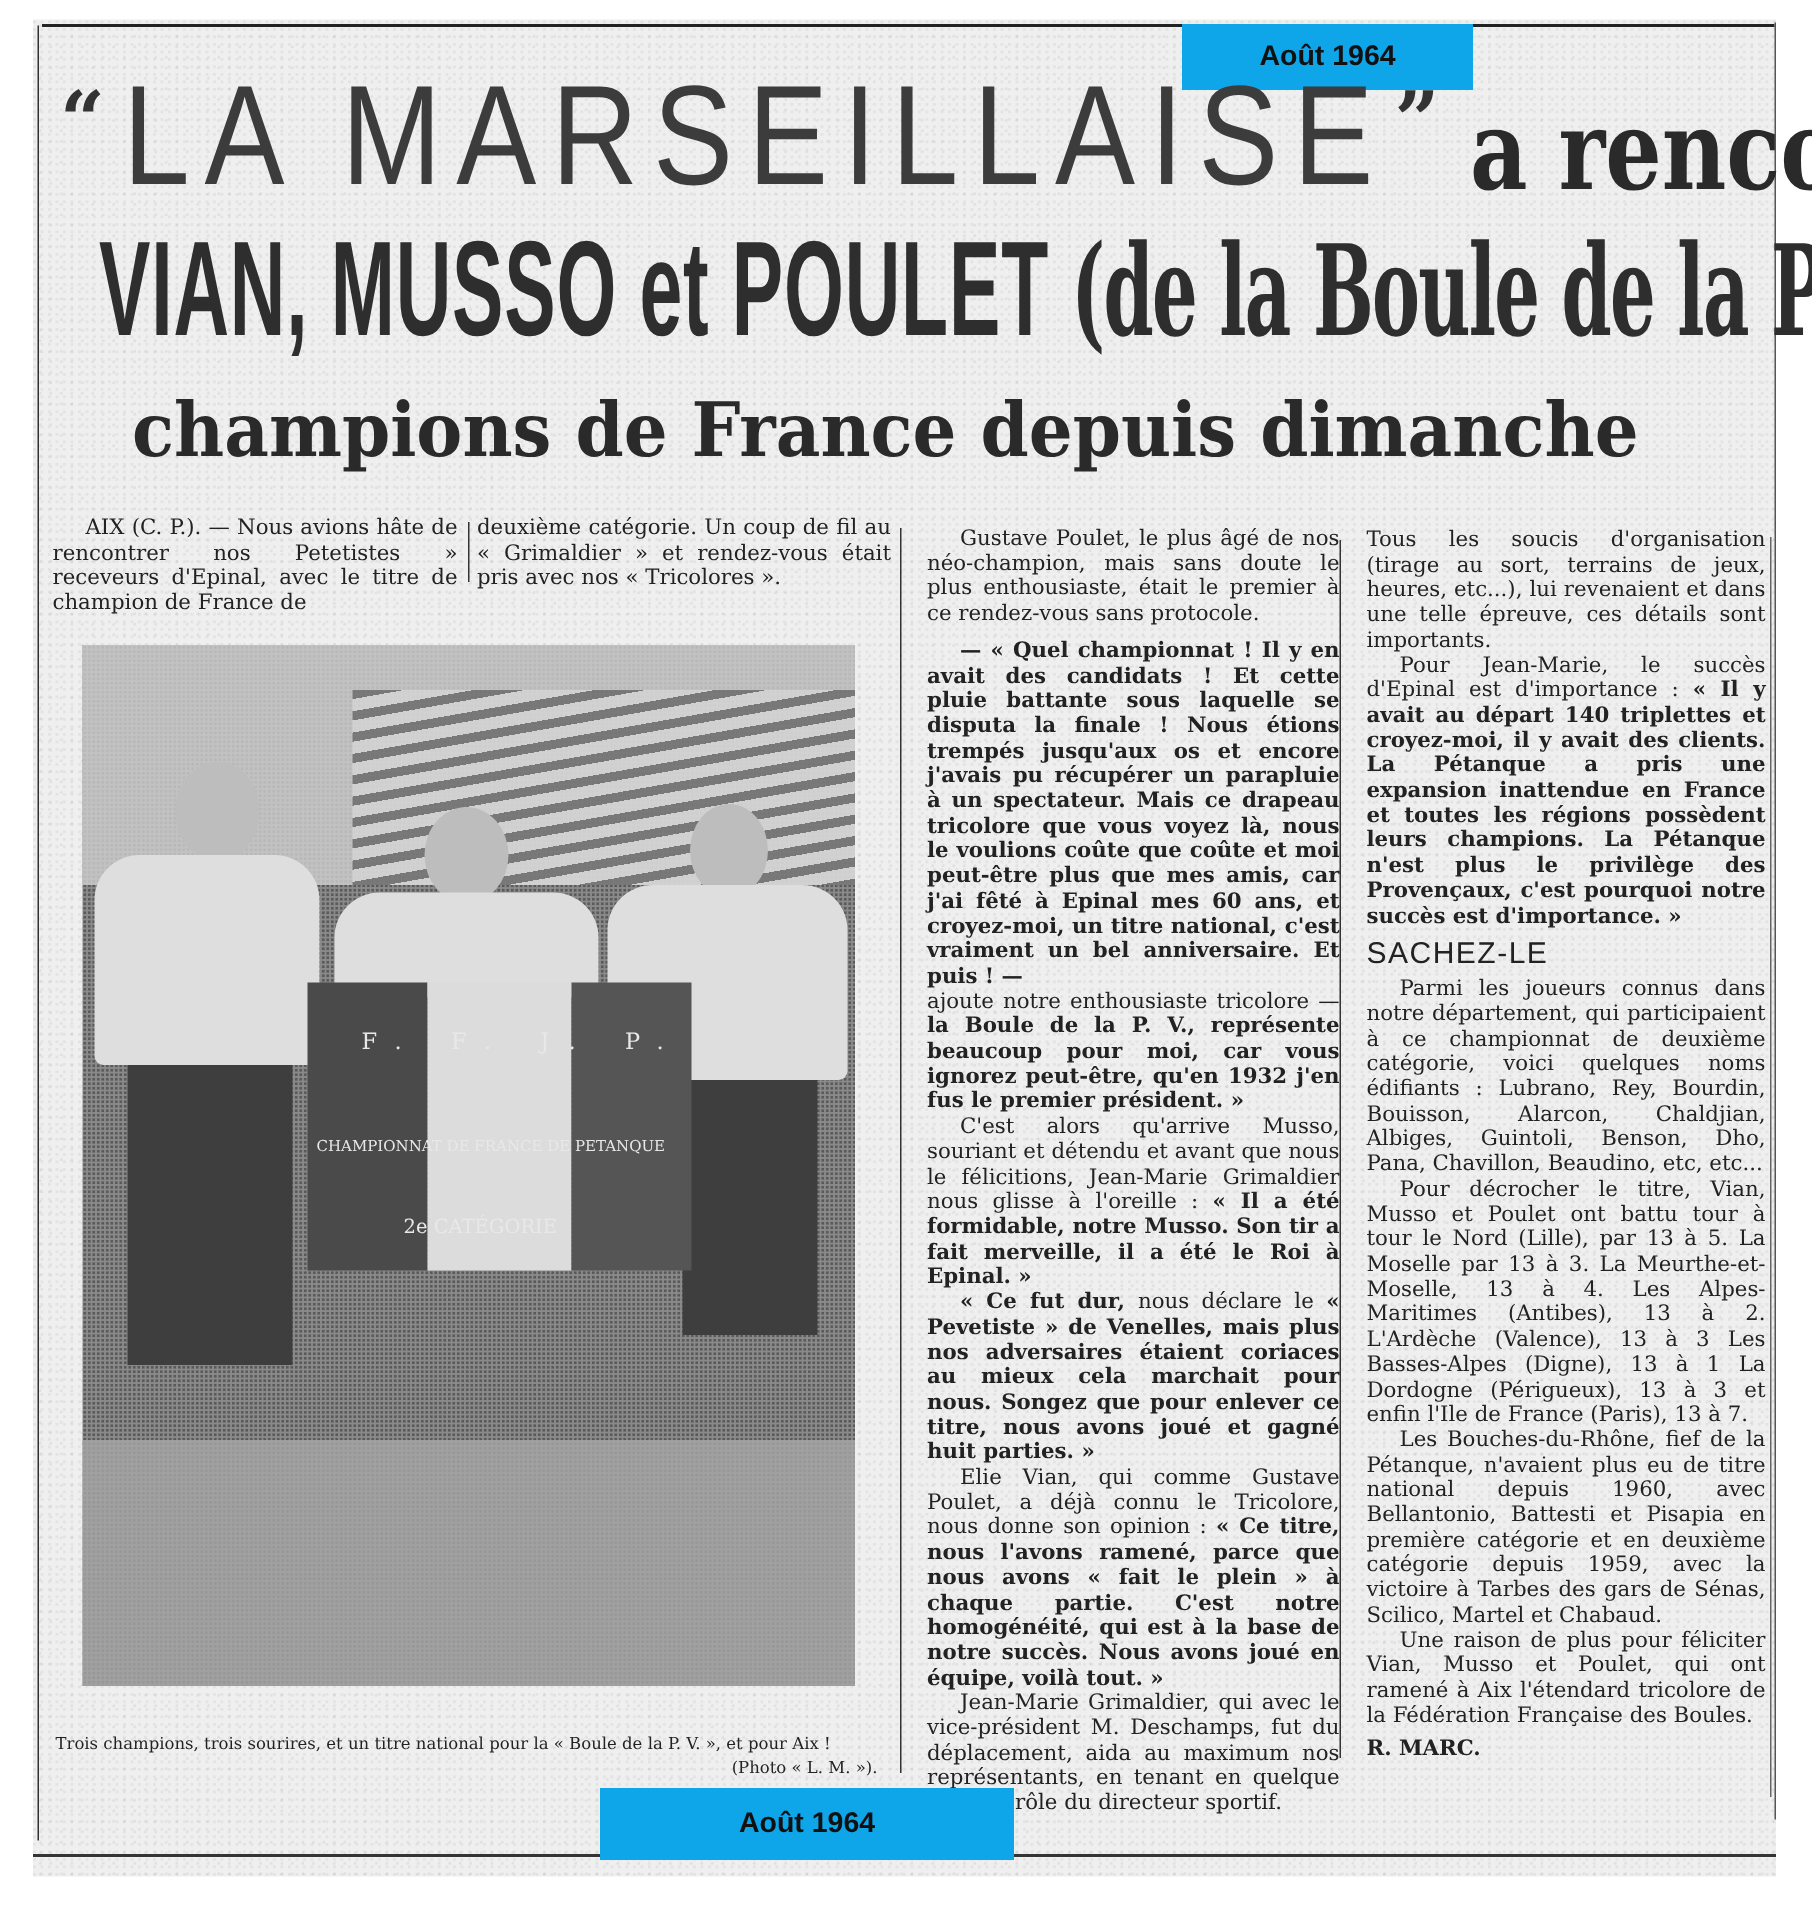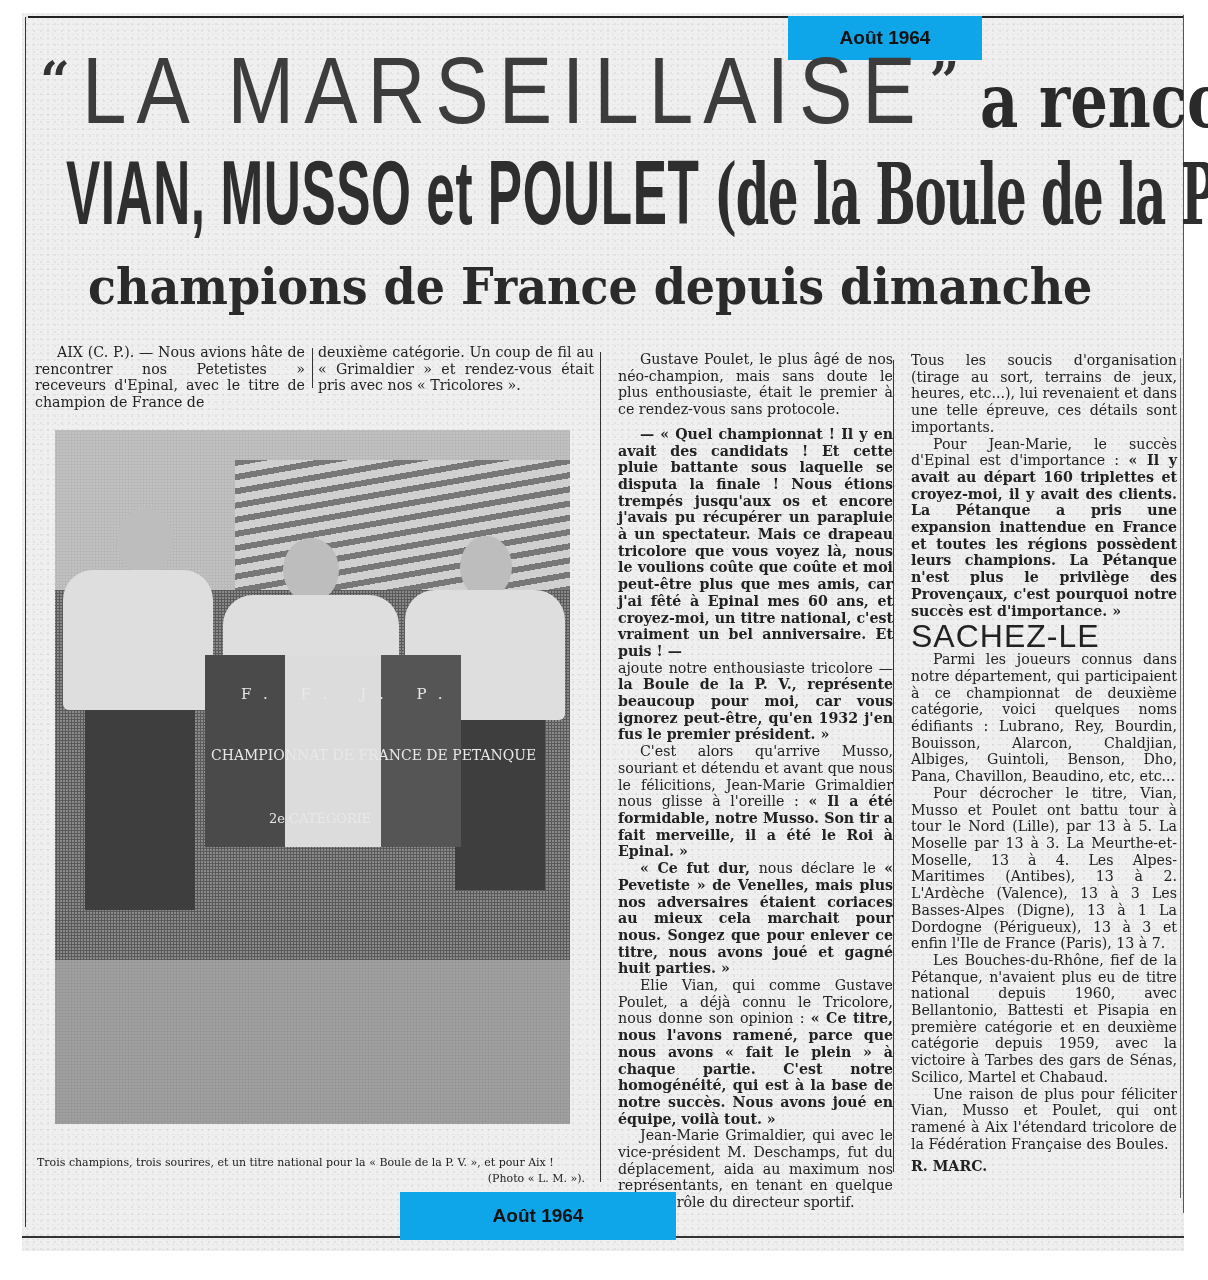--- a/index.html
+++ b/index.html
@@ -90,21 +90,21 @@
   .photo .flag .red { position: absolute; left: 176px; top: 0; width: 80px; height: 100%; background: #555; }
   .photo .flag-text { position: absolute; color: #e8e8e8; font-family: "DejaVu Serif", serif; white-space: nowrap; }
   .photo .floor { position: absolute; left: 0; top: 530px; width: 100%; height: 164px; background: #a6a6a6; opacity: 0.8; }
 
   .caption {
     position: absolute; left: 37px; top: 1155px; width: 548px; font-size: 11px; line-height: 16px; color: #222;
   }
   .caption .credit { float: right; }
 
   .sachez {
-    font-family: "Liberation Sans", sans-serif; font-size: 32px; letter-spacing: 1px; line-height: 26px; margin: 4px 0 2px 0; color: #222;
+    font-family: "Liberation Sans", sans-serif; font-size: 20px; letter-spacing: 1px; line-height: 26px; margin: 4px 0 2px 0; color: #222;
   }
   .signature { font-weight: bold; margin-right: 28px; margin-top: 6px; }
 </style>
 </head>
 <body>
 
 <div class="clipping">
   <div class="border-top"></div>
   <div class="border-left"></div>
   <div class="border-right"></div>
@@ -154,21 +154,21 @@
 
   <div class="head" style="left:405px;top:106px;width:52px;height:62px"></div>
   <div class="shirt" style="left:350px;top:160px;width:160px;height:130px"></div>
   <div class="trousers" style="left:400px;top:290px;width:90px;height:170px"></div>
 
   <div class="flag">
     <div class="blue"></div>
     <div class="white"></div>
     <div class="red"></div>
     <div class="flag-text" style="left:36px;top:30px;font-size:15px;letter-spacing:14px">F. F. J. P.</div>
-    <div class="flag-text" style="left:6px;top:92px;font-size:14px">CHAMPIONNAT DE FRANCE DE PETANQUE</div>
+    <div class="flag-text" style="left:6px;top:104px;font-size:10px">CHAMPIONNAT DE FRANCE DE PETANQUE</div>
     <div class="flag-text" style="left:64px;top:156px;font-size:13px">2e CATÉGORIE</div>
   </div>
 </div>
 
 <div class="caption">
   <span>Trois champions, trois sourires, et un titre national pour la « Boule de la P. V. », et pour Aix !</span>
   <span class="credit">(Photo « L. M. »).</span>
 </div>
 
 <div class="col col-3">
@@ -176,21 +176,21 @@
   <p class="b" style="margin-top:8px">— « Quel championnat ! Il y en avait des candidats ! Et cette pluie battante sous laquelle se disputa la finale ! Nous étions trempés jusqu'aux os et encore j'avais pu récupérer un parapluie à un spectateur. Mais ce drapeau tricolore que vous voyez là, nous le voulions coûte que coûte et moi peut-être plus que mes amis, car j'ai fêté à Epinal mes 60 ans, et croyez-moi, un titre national, c'est vraiment un bel anniversaire. Et puis ! —</p>
   <p style="text-indent:0"><span>ajoute notre enthousiaste tricolore — </span><span class="b">la Boule de la P. V., représente beaucoup pour moi, car vous ignorez peut-être, qu'en 1932 j'en fus le premier président. »</span></p>
   <p><span>C'est alors qu'arrive Musso, souriant et détendu et avant que nous le félicitions, Jean-Marie Grimaldier nous glisse à l'oreille : </span><span class="b">« Il a été formidable, notre Musso. Son tir a fait merveille, il a été le Roi à Epinal. »</span></p>
   <p><span class="b">« Ce fut dur, </span><span>nous déclare le </span><span class="b">« Pevetiste » de Venelles, mais plus nos adversaires étaient coriaces au mieux cela marchait pour nous. Songez que pour enlever ce titre, nous avons joué et gagné huit parties. »</span></p>
   <p><span>Elie Vian, qui comme Gustave Poulet, a déjà connu le Tricolore, nous donne son opinion : </span><span class="b">« Ce titre, nous l'avons ramené, parce que nous avons « fait le plein » à chaque partie. C'est notre homogénéité, qui est à la base de notre succès. Nous avons joué en équipe, voilà tout. »</span></p>
   <p>Jean-Marie Grimaldier, qui avec le vice-président M. Deschamps, fut du déplacement, aida au maximum nos représentants, en tenant en quelque sorte le rôle du directeur sportif.</p>
 </div>
 
 <div class="col col-4">
   <p style="text-indent:0">Tous les soucis d'organisation (tirage au sort, terrains de jeux, heures, etc...), lui revenaient et dans une telle épreuve, ces détails sont importants.</p>
-  <p><span>Pour Jean-Marie, le succès d'Epinal est d'importance : </span><span class="b">« Il y avait au départ 160 triplettes et croyez-moi, il y avait des clients. La Pétanque a pris une expansion inattendue en France et toutes les régions possèdent leurs champions. La Pétanque n'est plus le privilège des Provençaux, c'est pourquoi notre succès est d'importance. »</span></p>
+  <p><span>Pour Jean-Marie, le succès d'Epinal est d'importance : </span><span class="b">« Il y avait au départ 140 triplettes et croyez-moi, il y avait des clients. La Pétanque a pris une expansion inattendue en France et toutes les régions possèdent leurs champions. La Pétanque n'est plus le privilège des Provençaux, c'est pourquoi notre succès est d'importance. »</span></p>
   <div class="sachez">SACHEZ-LE</div>
   <p>Parmi les joueurs connus dans notre département, qui participaient à ce championnat de deuxième catégorie, voici quelques noms édifiants : Lubrano, Rey, Bourdin, Bouisson, Alarcon, Chaldjian, Albiges, Guintoli, Benson, Dho, Pana, Chavillon, Beaudino, etc, etc...</p>
   <p>Pour décrocher le titre, Vian, Musso et Poulet ont battu tour à tour le Nord (Lille), par 13 à 5. La Moselle par 13 à 3. La Meurthe-et-Moselle, 13 à 4. Les Alpes-Maritimes (Antibes), 13 à 2. L'Ardèche (Valence), 13 à 3 Les Basses-Alpes (Digne), 13 à 1 La Dordogne (Périgueux), 13 à 3 et enfin l'Ile de France (Paris), 13 à 7.</p>
   <p>Les Bouches-du-Rhône, fief de la Pétanque, n'avaient plus eu de titre national depuis 1960, avec Bellantonio, Battesti et Pisapia en première catégorie et en deuxième catégorie depuis 1959, avec la victoire à Tarbes des gars de Sénas, Scilico, Martel et Chabaud.</p>
   <p>Une raison de plus pour féliciter Vian, Musso et Poulet, qui ont ramené à Aix l'étendard tricolore de la Fédération Française des Boules.</p>
   <div class="signature">R. MARC.</div>
 </div>
 
 <div class="date-box date-bottom">Août 1964</div>
 

